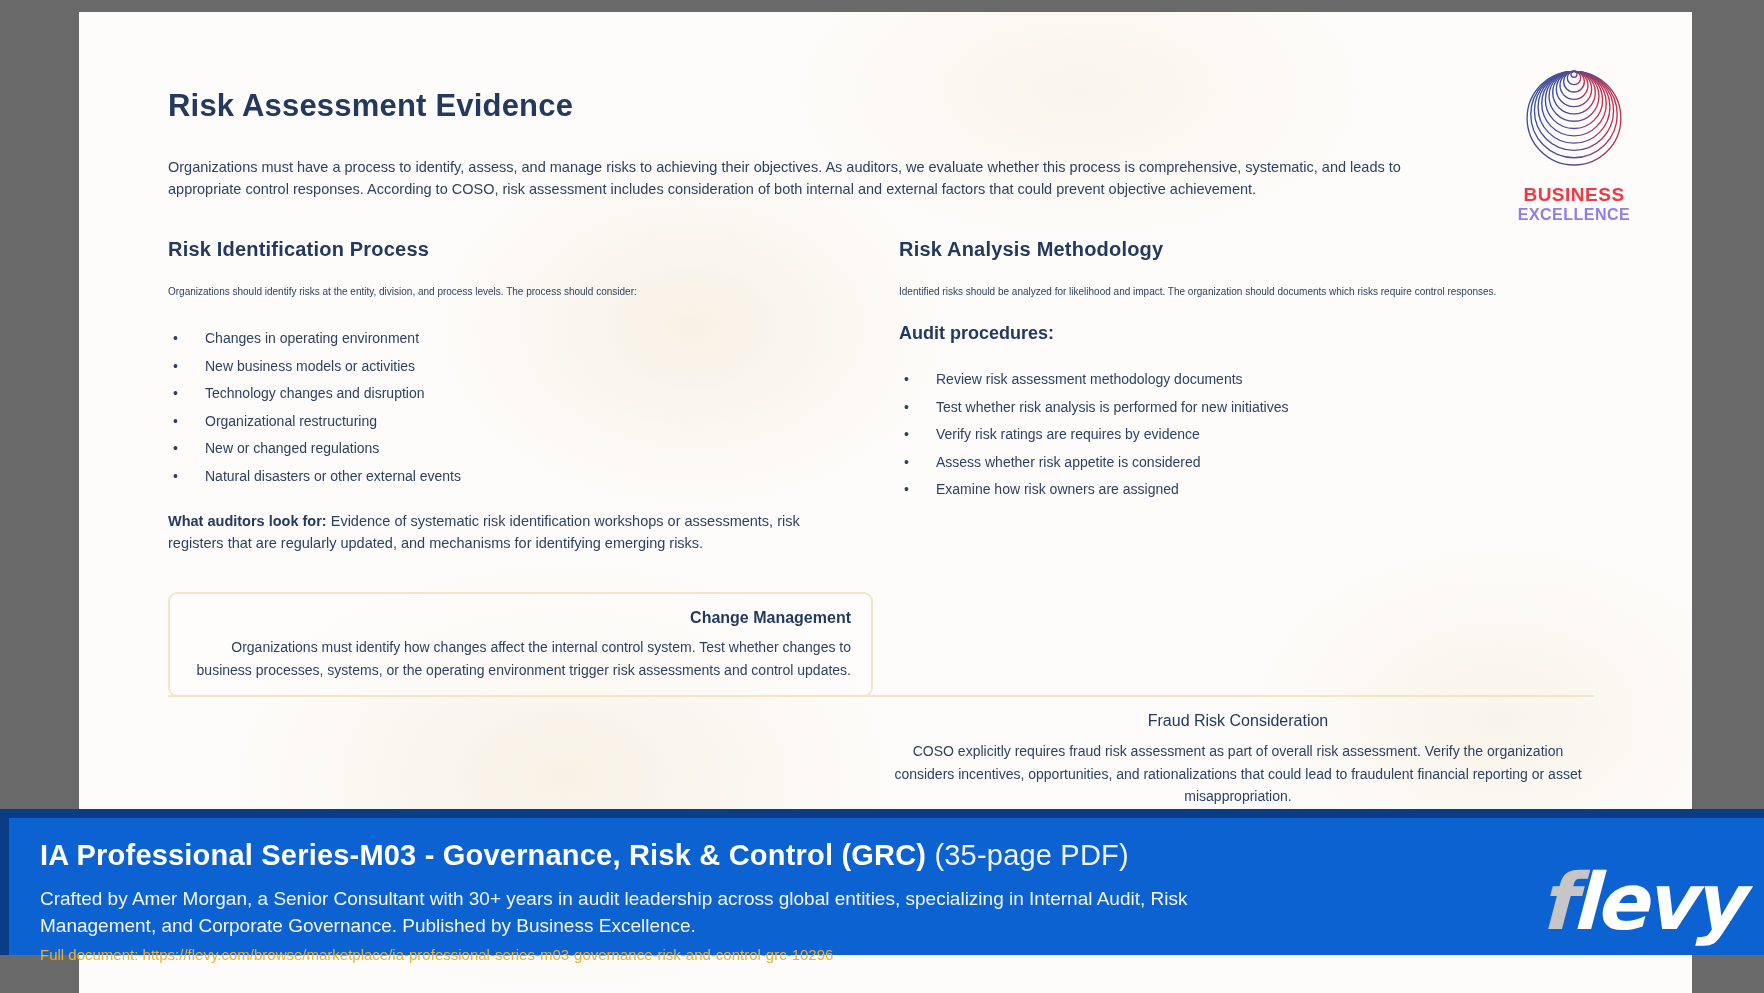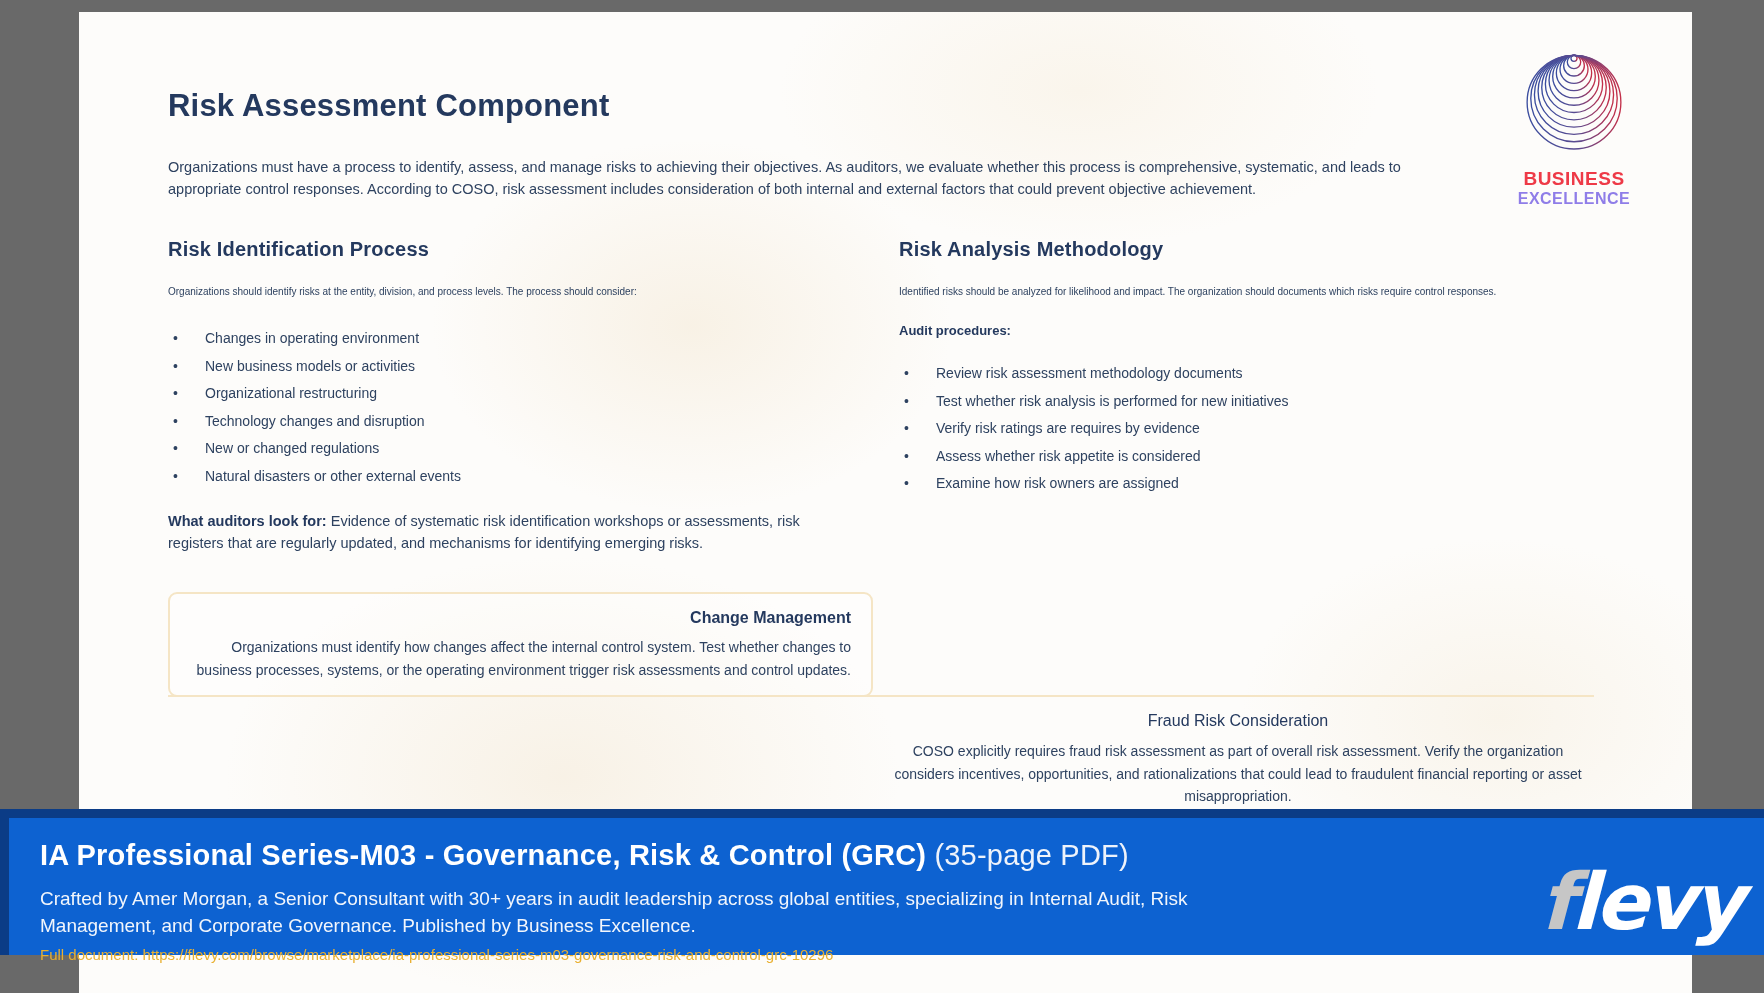--- a/index.html
+++ b/index.html
@@ -40,40 +40,40 @@
   .bold-label { font-weight:bold; color:#24395e; }
 
   ul.bullets { list-style:none; margin-top:22px; }
   ul.bullets li {
     position:relative; padding-left:37px; font-size:14px; line-height:27.5px; color:#2e4260;
   }
   ul.bullets li::before {
     content:"•"; position:absolute; left:5px; top:0; color:#2e4260; font-size:14px;
   }
   .note { margin-top:20px; font-size:14.5px; line-height:22px; max-width:640px; }
-  .proc-label { margin-top:20px; font-size:13px; font-weight:bold; color:#24395e; }
+  .proc-label { margin-top:20px; font-size:18px; font-weight:bold; color:#24395e; }
 
   
   .change-box {
     margin-top:38px; width:705px; border:2px solid #f5e5c5; border-radius:9px;
     padding:15px 20px 14px; text-align:right; background:rgba(255,255,255,0.35);
   }
   .change-box h3 { font-size:16px; font-weight:bold; color:#24395e; }
   .change-box p  { margin-top:9px; font-size:14px; line-height:22.5px; color:#2e4260; }
 
   
   .fraud-box {
     margin-top:-2px; width:1426px; border-top:2px solid #f5e5c5;
   }
   .fraud-inner { width:712px; margin-left:auto; margin-right:0; text-align:center; padding-top:15px; }
   .fraud-inner h3 { font-size:16px; font-weight:normal; color:#24395e; }
   .fraud-inner p  { margin-top:10px; font-size:14px; line-height:22.5px; color:#2e4260; }
 
   
-  .be-logo { position:absolute; top:36px; right:38px; width:160px; text-align:center; }
+  .be-logo { position:absolute; top:52px; right:38px; width:160px; text-align:center; }
   .be-logo .be-line1 { margin-top:4px; font-size:19px; font-weight:bold; color:#ee3a47; letter-spacing:0.5px; }
   .be-logo .be-line2 { font-size:16px; font-weight:bold; color:#8f7de8; letter-spacing:0.5px; }
 
   
   .banner {
     position:absolute; left:0; top:809px; width:1764px; height:146px;
     background:#0d62d1; border-top:9px solid #0b3c86; border-left:9px solid #0b3c86;
     color:#fff;
   }
   .banner-text { position:absolute; left:31px; top:21px; }
@@ -121,34 +121,34 @@
         <circle cx="50" cy="38.5" r="32.5"></circle>
         <circle cx="50" cy="41.5" r="35.5"></circle>
         <circle cx="50" cy="44.5" r="38.5"></circle>
       </g>
     </svg>
     <div class="be-line1">BUSINESS</div>
     <div class="be-line2">EXCELLENCE</div>
   </div>
 
   <div class="content">
-    <h1 class="doc-title">Risk Assessment Component</h1>
+    <h1 class="doc-title">Risk Assessment Evidence</h1>
 
     <p class="intro">Organizations must have a process to identify, assess, and manage risks to achieving their objectives. As auditors, we evaluate whether this process is comprehensive, systematic, and leads to appropriate control responses. According to COSO, risk assessment includes consideration of both internal and external factors that could prevent objective achievement.</p>
 
     <div class="columns">
 
       <div class="col-left">
         <h2 class="section-h">Risk Identification Process</h2>
         <p class="col-para">Organizations should identify risks at the entity, division, and process levels. The process should consider:</p>
         <ul class="bullets">
           <li>Changes in operating environment</li>
           <li>New business models or activities</li>
+          <li>Technology changes and disruption</li>
           <li>Organizational restructuring</li>
-          <li>Technology changes and disruption</li>
           <li>New or changed regulations</li>
           <li>Natural disasters or other external events</li>
         </ul>
         <p class="note">
           <span class="bold-label">What auditors look for:</span>
           <span>Evidence of systematic risk identification workshops or assessments, risk registers that are regularly updated, and mechanisms for identifying emerging risks.</span>
         </p>
 
         <div class="change-box">
           <h3>Change Management</h3>

